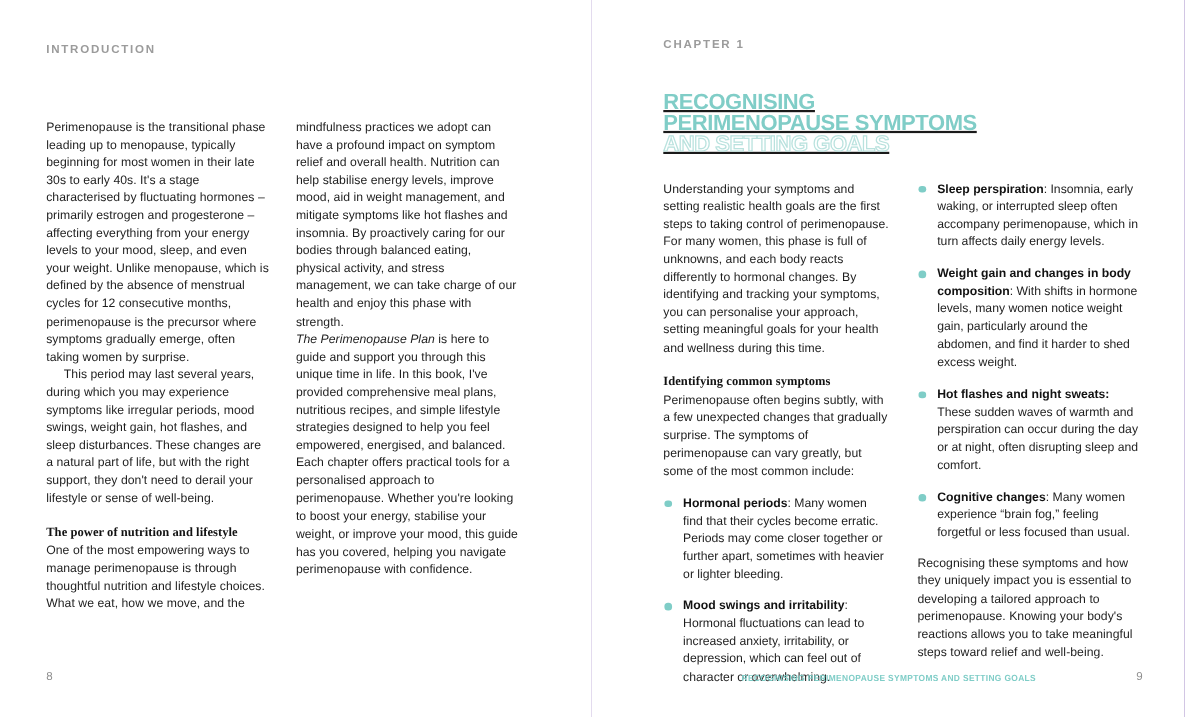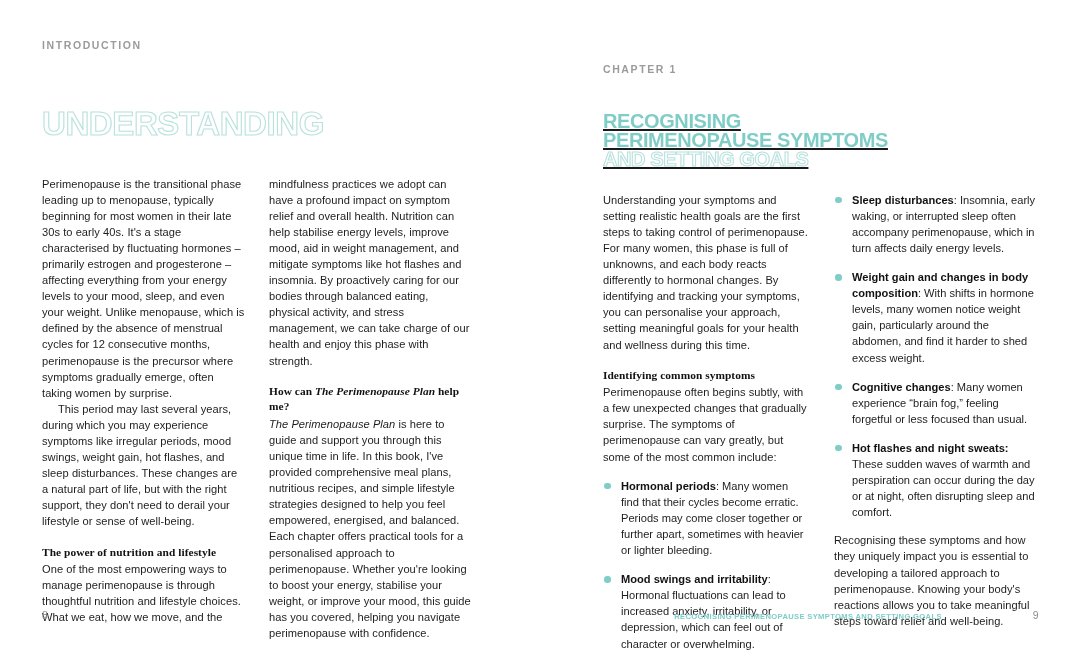--- a/index.html
+++ b/index.html
@@ -25,21 +25,21 @@
     background: #4c1d95;
   }
 
   .page {
     position: relative;
     height: 652px;
     box-sizing: border-box;
     background: #ffffff;
   }
   .page-left  { width: 538px; padding: 40px 40px 0 42px; }
-  .page-right { width: 539px; padding: 64px 38px 0 65px; }
+  .page-right { width: 539px; padding: 36px 38px 0 65px; }
 
   
   .eyebrow {
     font-size: 10.5px;
     font-weight: bold;
     letter-spacing: 1.6px;
     color: #9b9b9b;
     text-transform: uppercase;
     margin: 0 0 0 0;
     line-height: 1;
@@ -168,35 +168,33 @@
 </head>
 <body>
 
 <div class="spread">
 
   <div class="page page-left">
 
     <div class="eyebrow">INTRODUCTION</div>
 
     <h1 class="display title-left">
-      <span class="ln hollow">UNDERSTANDING</span>
     </h1>
 
     <div class="cols">
 
       <div class="col">
         <p class="body">Perimenopause is the transitional phase leading up to menopause, typically beginning for most women in their late 30s to early 40s. It's a stage characterised by fluctuating hormones – primarily estrogen and progesterone – affecting everything from your energy levels to your mood, sleep, and even your weight. Unlike menopause, which is defined by the absence of menstrual cycles for 12 consecutive months, perimenopause is the precursor where symptoms gradually emerge, often taking women by surprise.</p>
         <p class="body indent">This period may last several years, during which you may experience symptoms like irregular periods, mood swings, weight gain, hot flashes, and sleep disturbances. These changes are a natural part of life, but with the right support, they don't need to derail your lifestyle or sense of well-being.</p>
         <h3 class="subhead">The power of nutrition and lifestyle</h3>
         <p class="body">One of the most empowering ways to manage perimenopause is through thoughtful nutrition and lifestyle choices. What we eat, how we move, and the</p>
       </div>
 
       <div class="col">
         <p class="body">mindfulness practices we adopt can have a profound impact on symptom relief and overall health. Nutrition can help stabilise energy levels, improve mood, aid in weight management, and mitigate symptoms like hot flashes and insomnia. By proactively caring for our bodies through balanced eating, physical activity, and stress management, we can take charge of our health and enjoy this phase with strength.</p>
-        <h3 class="subhead"><span>How can </span><i>The Perimenopause Plan</i><span> help me?</span></h3>
         <p class="body"><i>The Perimenopause Plan</i><span> is here to guide and support you through this unique time in life. In this book, I've provided comprehensive meal plans, nutritious recipes, and simple lifestyle strategies designed to help you feel empowered, energised, and balanced. Each chapter offers practical tools for a personalised approach to perimenopause. Whether you're looking to boost your energy, stabilise your weight, or improve your mood, this guide has you covered, helping you navigate perimenopause with confidence.</span></p>
       </div>
 
     </div>
 
     <div class="footer">
       <div class="folio folio-left">8</div>
     </div>
   </div>
 
@@ -226,33 +224,33 @@
             <span class="dot"></span>
             <b>Mood swings and irritability</b><span>: Hormonal fluctuations can lead to increased anxiety, irritability, or depression, which can feel out of character or overwhelming.</span>
           </li>
         </ul>
       </div>
 
       <div class="col col-flush">
         <ul class="bullets">
           <li>
             <span class="dot"></span>
-            <b>Sleep disturbances</b><span>: Insomnia, early waking, or interrupted sleep often accompany perimenopause, which in turn affects daily energy levels.</span>
+            <b>Sleep perspiration</b><span>: Insomnia, early waking, or interrupted sleep often accompany perimenopause, which in turn affects daily energy levels.</span>
           </li>
           <li>
             <span class="dot"></span>
             <b>Weight gain and changes in body composition</b><span>: With shifts in hormone levels, many women notice weight gain, particularly around the abdomen, and find it harder to shed excess weight.</span>
           </li>
           <li>
             <span class="dot"></span>
+            <b>Hot flashes and night sweats:</b><span> These sudden waves of warmth and perspiration can occur during the day or at night, often disrupting sleep and comfort.</span>
+          </li>
+          <li>
+            <span class="dot"></span>
             <b>Cognitive changes</b><span>: Many women experience “brain fog,” feeling forgetful or less focused than usual.</span>
-          </li>
-          <li>
-            <span class="dot"></span>
-            <b>Hot flashes and night sweats:</b><span> These sudden waves of warmth and perspiration can occur during the day or at night, often disrupting sleep and comfort.</span>
           </li>
         </ul>
         <p class="body closing">Recognising these symptoms and how they uniquely impact you is essential to developing a tailored approach to perimenopause. Knowing your body's reactions allows you to take meaningful steps toward relief and well-being.</p>
       </div>
 
     </div>
 
     <div class="footer">
       <div class="runhead"><span>RECOGNISING PERIMENOPAUSE SYMPTOMS AND SETTING GOALS</span></div>
       <div class="folio folio-right">9</div>

